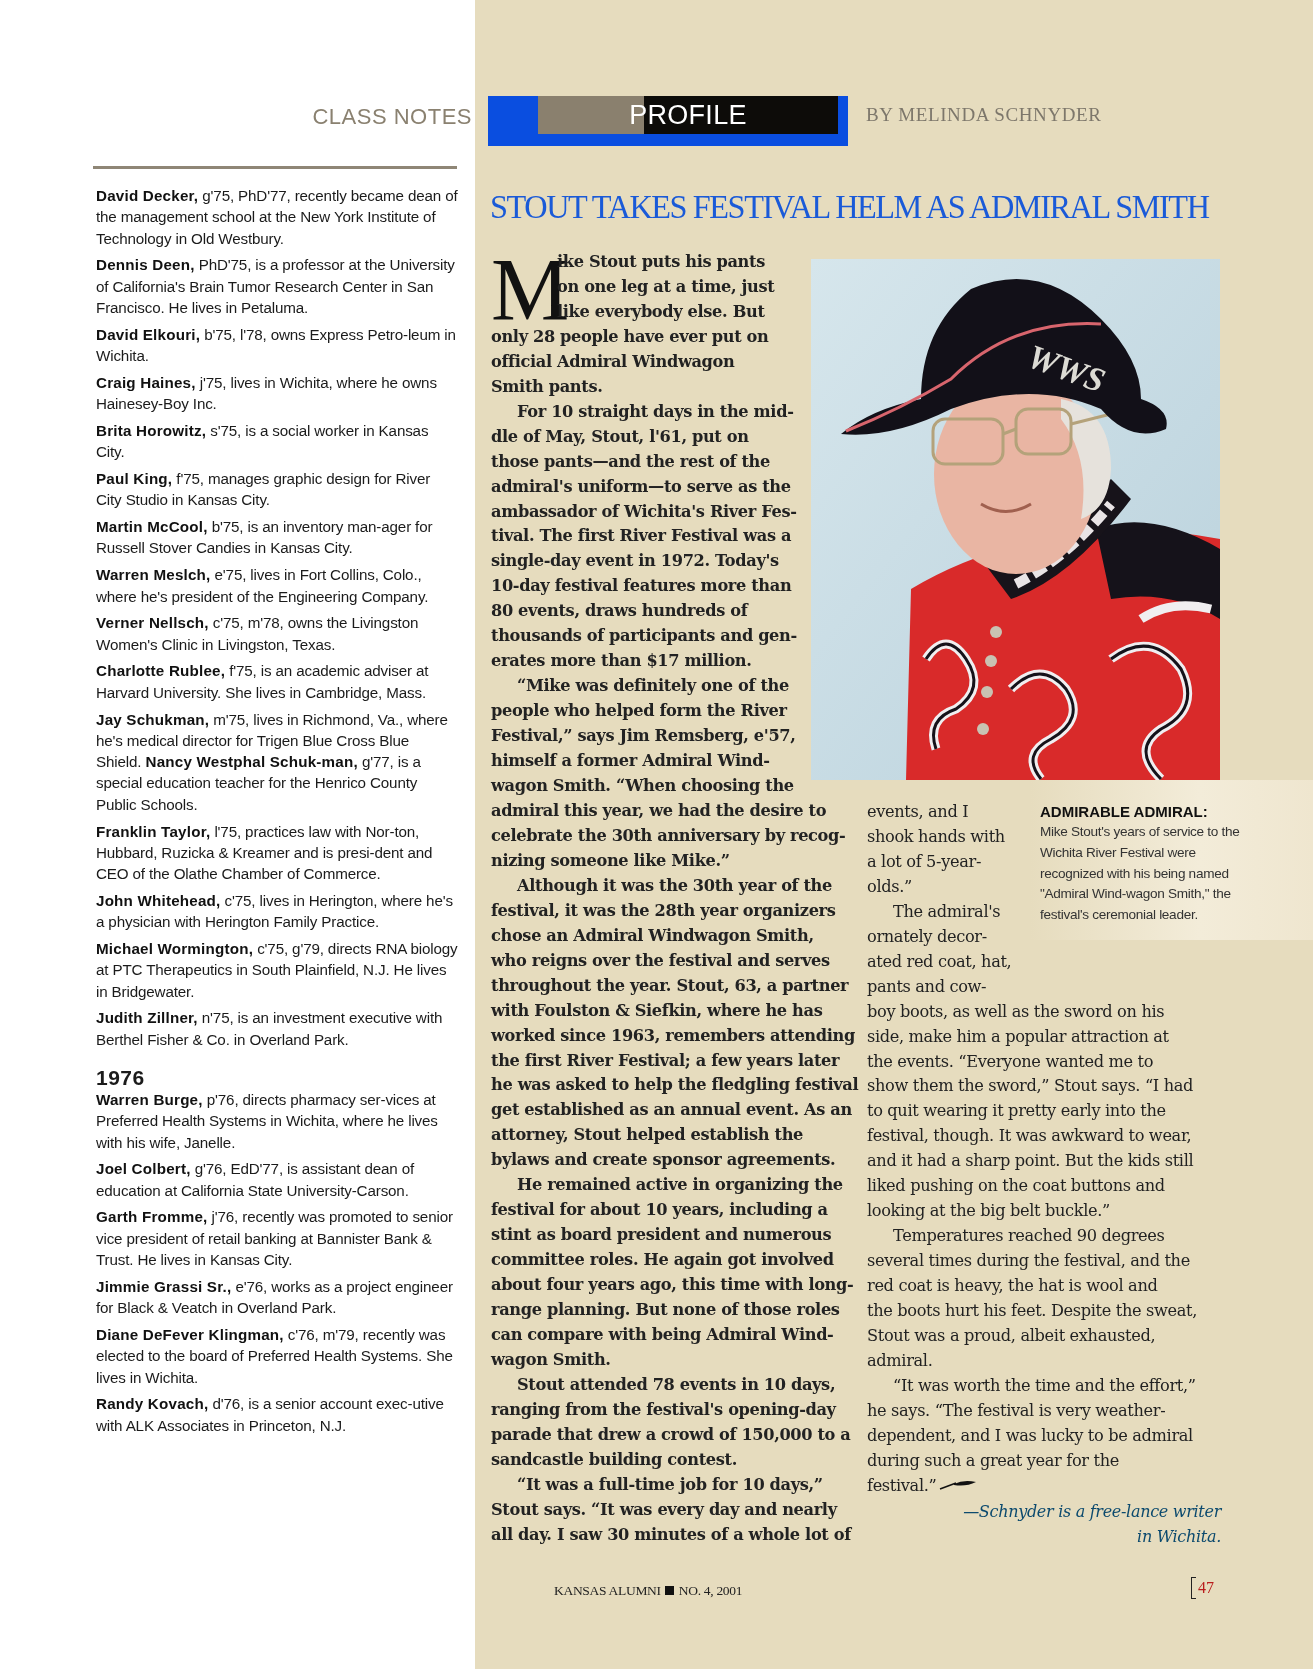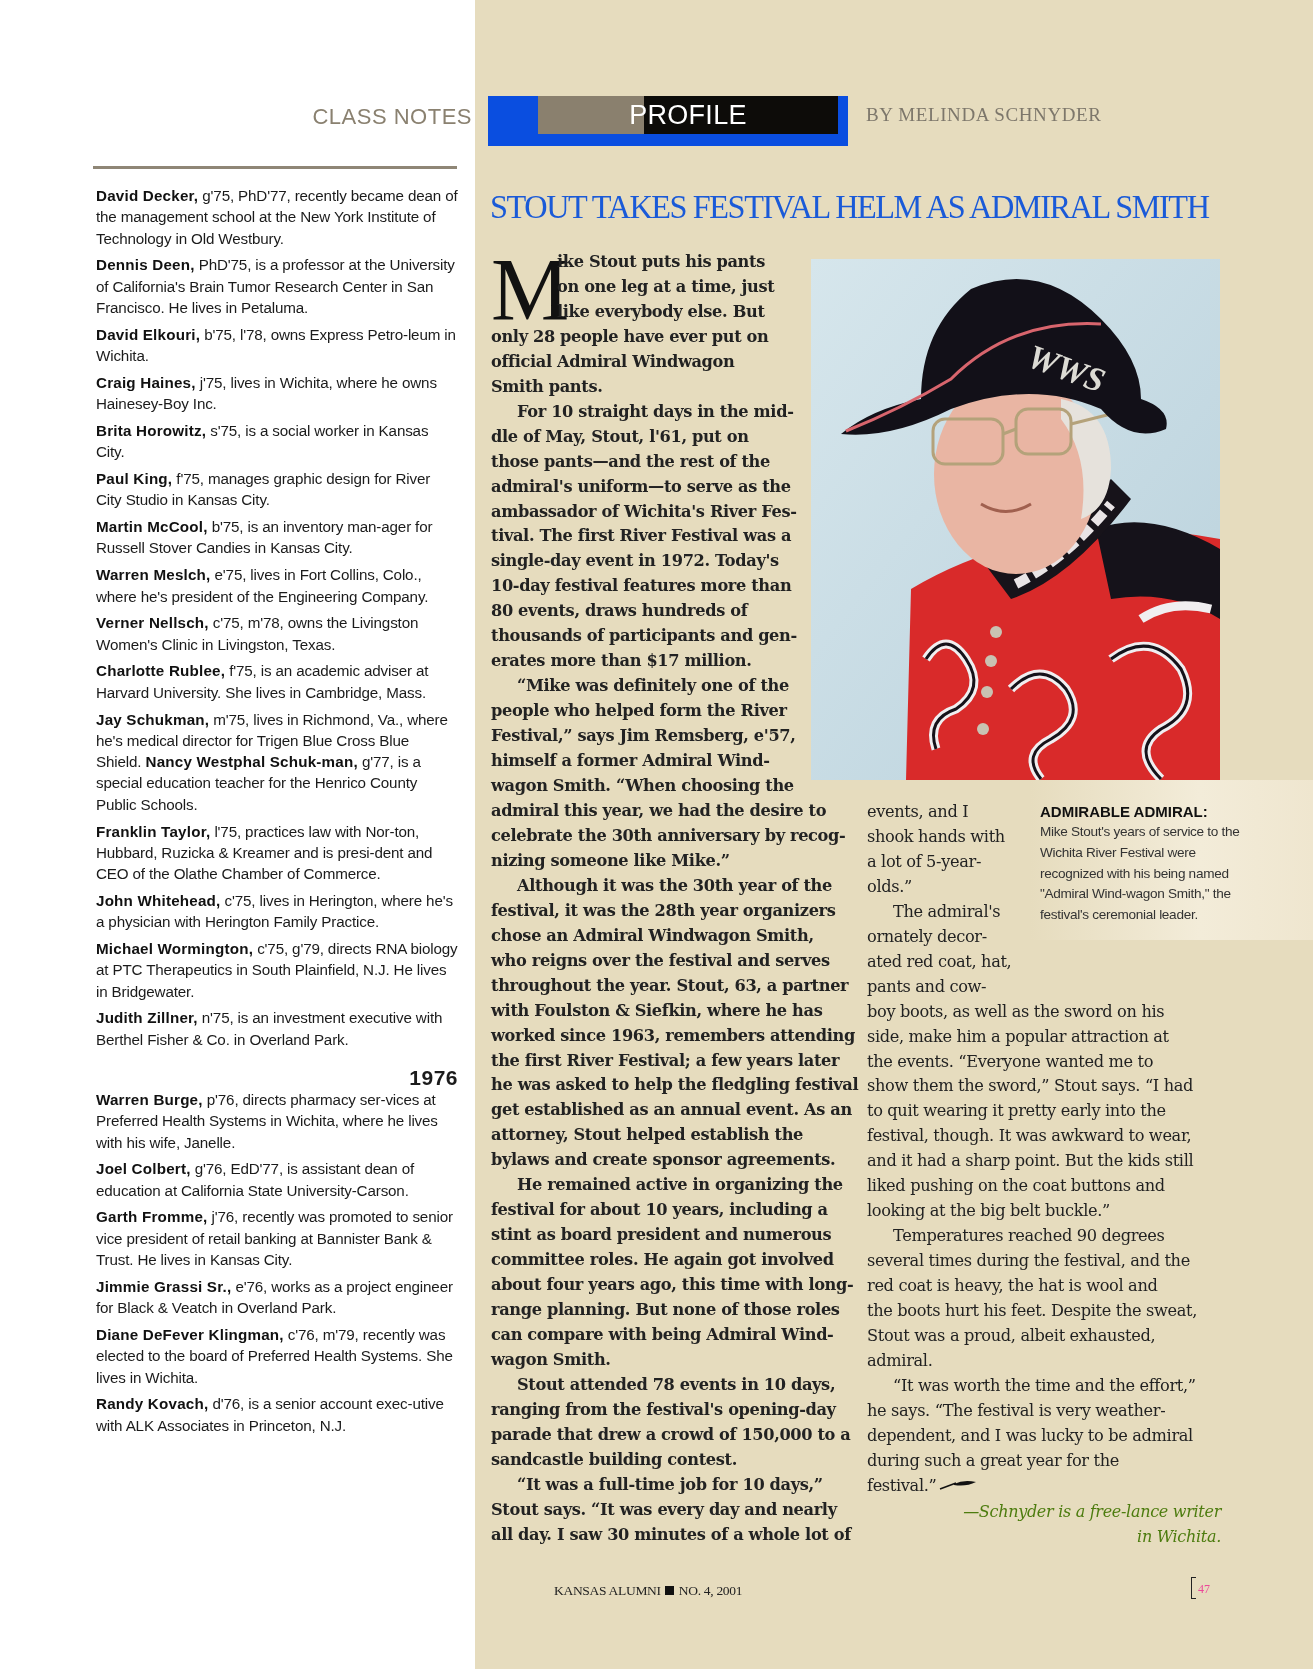--- a/index.html
+++ b/index.html
@@ -6,21 +6,21 @@
   html, body { width: 1313px; height: 1669px; background: #ffffff; overflow: hidden; }
   body { position: relative; font-family: "Liberation Sans", sans-serif; }
 
   
   .left-col { position: absolute; left: 0; top: 0; width: 475px; height: 1669px; background: #ffffff; }
   .section-title { position: absolute; left: 92px; top: 104px; width: 380px; text-align: right; font-family: "Liberation Sans", sans-serif; font-size: 22px; color: #8a8170; letter-spacing: 0.5px; }
   .section-rule { position: absolute; left: 93px; top: 166px; width: 364px; height: 3px; background: #8f8676; }
   .notes { position: absolute; left: 96px; top: 185px; width: 362px; font-family: "Liberation Sans", sans-serif; font-size: 15.2px; line-height: 21.3px; color: #1b1b1b; }
   .note { margin-bottom: 5.5px; letter-spacing: -0.15px; }
   .note .nm { font-weight: bold; color: #111; letter-spacing: 0.2px; }
-  .year-head { font-weight: bold; font-size: 21px; line-height: 22px; margin-top: 17px; letter-spacing: 0.5px; text-align: right; }
+  .year-head { font-weight: bold; font-size: 21px; line-height: 22px; margin-top: 17px; letter-spacing: 0.5px; }
 
   
   .right-panel { position: absolute; left: 475px; top: 0; width: 838px; height: 1669px; background: #e6dcbe; }
   .profile-bar { position: absolute; left: 488px; top: 96px; width: 360px; height: 50px; background: #0a4ee0; }
   .profile-gray { position: absolute; left: 538px; top: 96px; width: 106px; height: 38px; background: #8a806e; }
   .profile-black { position: absolute; left: 644px; top: 96px; width: 194px; height: 38px; background: #0d0c09; }
   .profile-label { position: absolute; left: 538px; top: 96px; width: 300px; height: 20px; text-align: center; color: #ffffff; font-family: "Liberation Sans", sans-serif; font-size: 27px; line-height: 38px; letter-spacing: 0.3px; }
   .byline { position: absolute; left: 866px; top: 104px; font-family: "Liberation Serif", serif; font-size: 19px; color: #7d776b; letter-spacing: 0.6px; }
   .headline { position: absolute; left: 490px; top: 188px; font-family: "Liberation Serif", serif; font-size: 33.5px; color: #1a5ad8; letter-spacing: -1.5px; white-space: nowrap; transform: scaleX(0.965); transform-origin: left; }
 
@@ -32,25 +32,25 @@
 
   .photo { position: absolute; left: 811px; top: 259px; width: 409px; height: 521px; overflow: hidden; background: linear-gradient(160deg, #d4e4ea 0%, #c9dde6 40%, #bcd3de 100%); }
 
   .caption-band { position: absolute; left: 1030px; top: 780px; width: 283px; height: 160px; background: linear-gradient(90deg, #e6dcbe 0%, #f3ecd9 60%, #efe6cf 100%); }
   .caption { position: absolute; left: 1040px; top: 802px; width: 200px; font-family: "Liberation Sans", sans-serif; font-size: 13.6px; line-height: 20.8px; color: #333; letter-spacing: -0.3px; }
   .caption .cap-title { display: block; font-weight: bold; font-size: 15px; color: #111; letter-spacing: 0px; line-height: 20px; margin-bottom: 0; }
 
   .col2 { position: absolute; left: 867px; top: 800px; width: 360px; }
   .col2 div { white-space: nowrap; }
   .col2 .ind { padding-left: 26px; }
-  .signoff { position: absolute; left: 880px; top: 1499px; width: 341px; text-align: right; font-family: "DejaVu Serif", "Liberation Serif", serif; font-style: italic; font-size: 16px; line-height: 25px; color: #4d7c0f; letter-spacing: -0.3px; }
+  .signoff { position: absolute; left: 880px; top: 1499px; width: 341px; text-align: right; font-family: "DejaVu Serif", "Liberation Serif", serif; font-style: italic; font-size: 16px; line-height: 25px; color: #0c4a6e; letter-spacing: -0.3px; }
 
   .footer-left { position: absolute; left: 554px; top: 1583px; font-family: "Liberation Serif", serif; font-size: 13.5px; color: #222; letter-spacing: -0.3px; }
   .footer-left .sq { display: inline-block; width: 9px; height: 9px; background: #111; margin: 0 5px 0 4px; vertical-align: 0px; }
-  .footer-page { position: absolute; left: 1191px; top: 1577px; font-family: "Liberation Serif", serif; font-size: 12px; color: #ec4899; }
+  .footer-page { position: absolute; left: 1191px; top: 1577px; font-family: "Liberation Serif", serif; font-size: 16px; color: #b91c1c; }
   .footer-page .br { display: inline-block; width: 5px; height: 22px; border-left: 1.5px solid #222; border-top: 1.5px solid #222; border-bottom: 1.5px solid #222; vertical-align: -6px; margin-right: 2px; }
 </style>
 </head>
 <body>
 
 <div class="left-col">
   <div class="section-title">CLASS NOTES</div>
   <div class="section-rule"></div>
   <div class="notes" id="notes">
       <div class="note"><span class="nm">David Decker,</span><span> g'75, PhD'77, recently became dean of the management school at the New York Institute of Technology in Old Westbury.</span></div>

